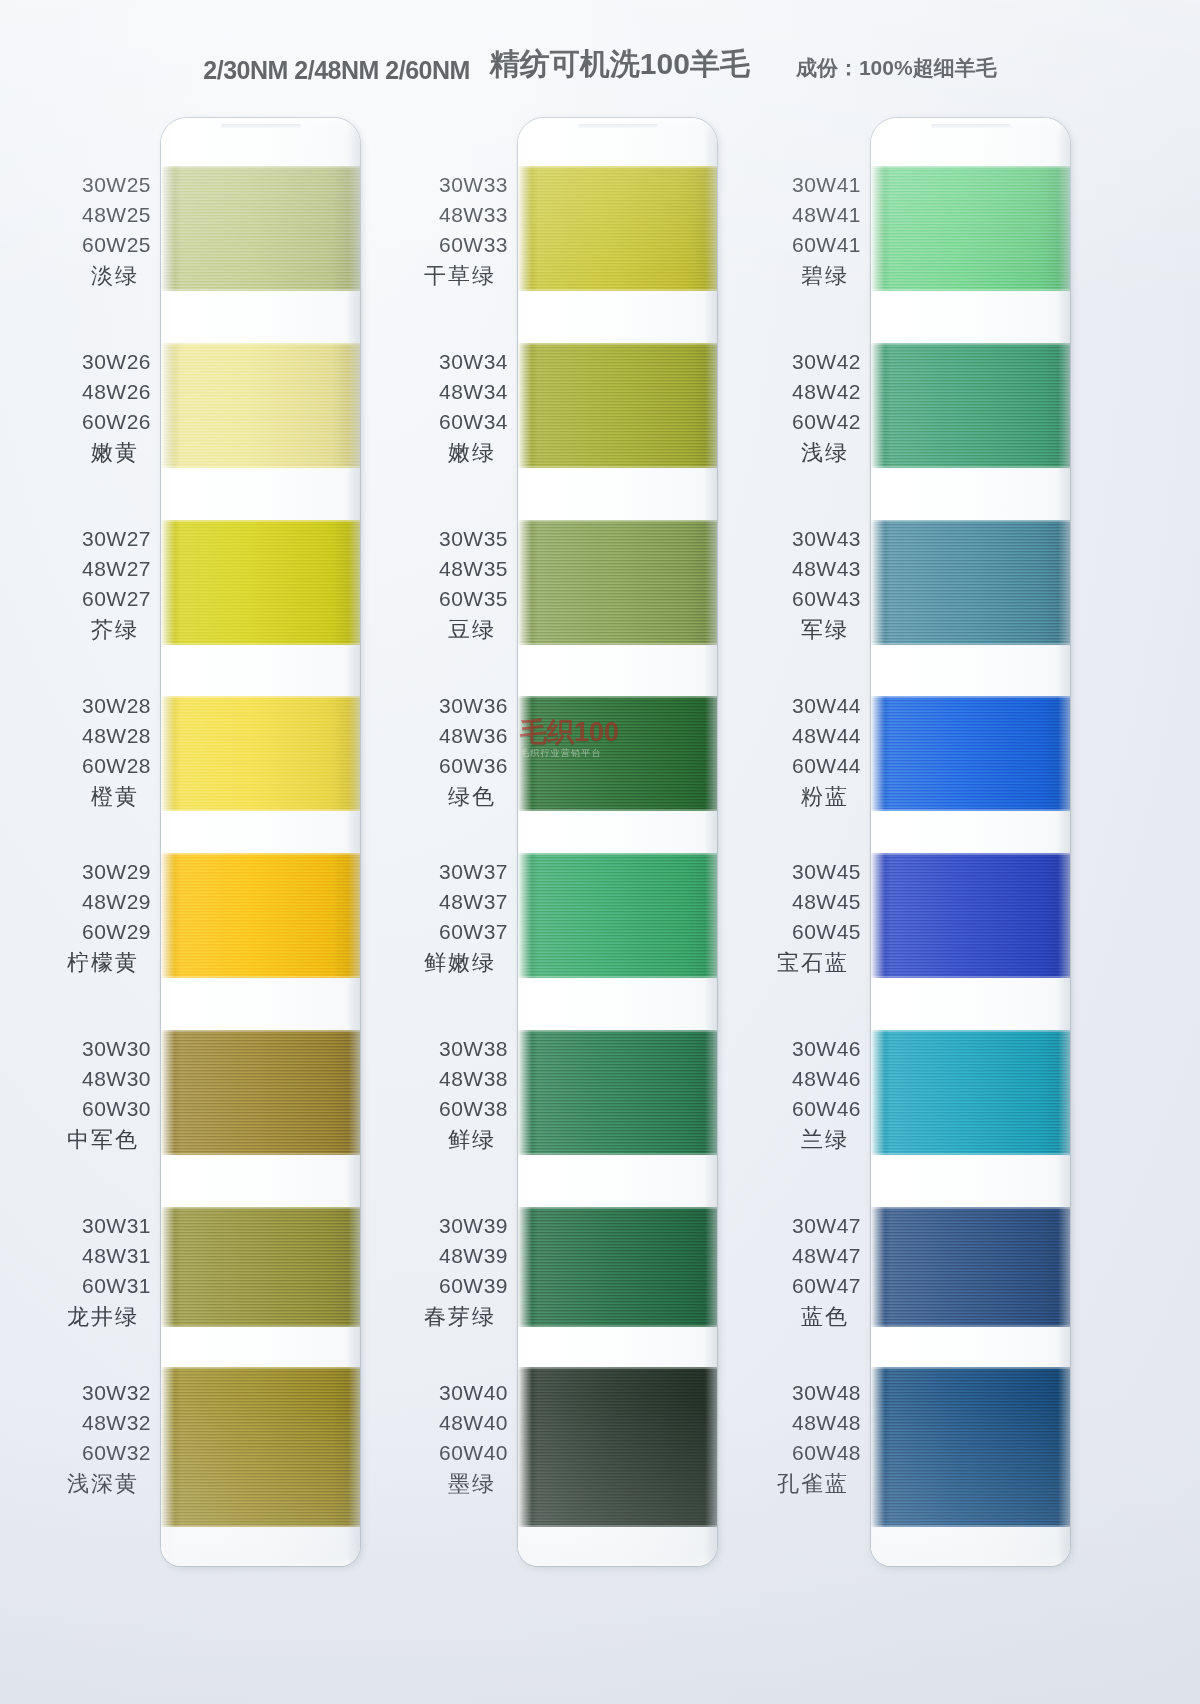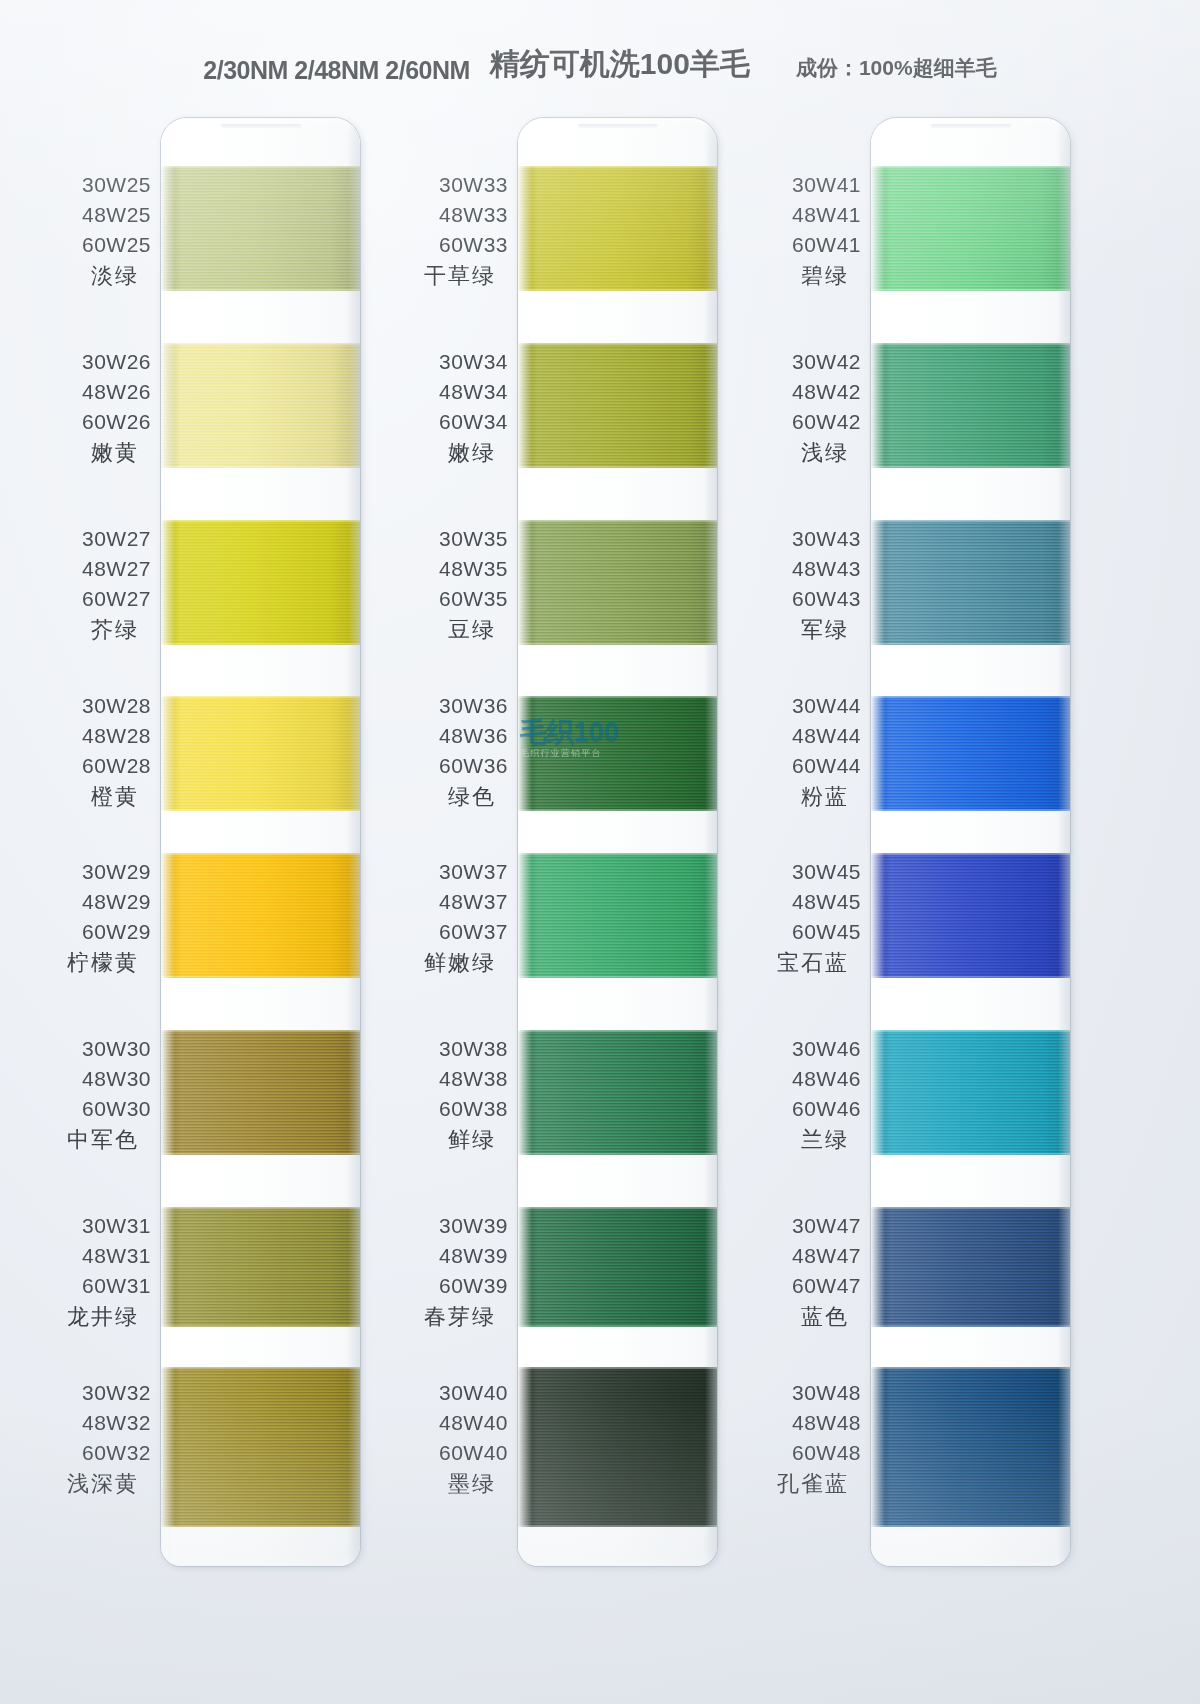--- a/index.html
+++ b/index.html
@@ -135,21 +135,21 @@
 
   
   .watermark{
     position:absolute; z-index:6;
     left:520px; top:718px;
     width:170px; height:56px;
     pointer-events:none;
     opacity:.55;
   }
   .wm-text{
-    font-size:27px; font-weight:bold; color:#0369a1;
+    font-size:27px; font-weight:bold; color:#b91c1c;
     letter-spacing:0px; line-height:28px;
     font-family:"Liberation Sans","DejaVu Sans",sans-serif;
     text-shadow:0 1px 1px rgba(0,0,0,.25);
   }
   .wm-sub{
     font-size:9px; color:#dfeade; letter-spacing:1.2px; line-height:12px;
     margin-top:1px;
   }
 </style>
 </head>

